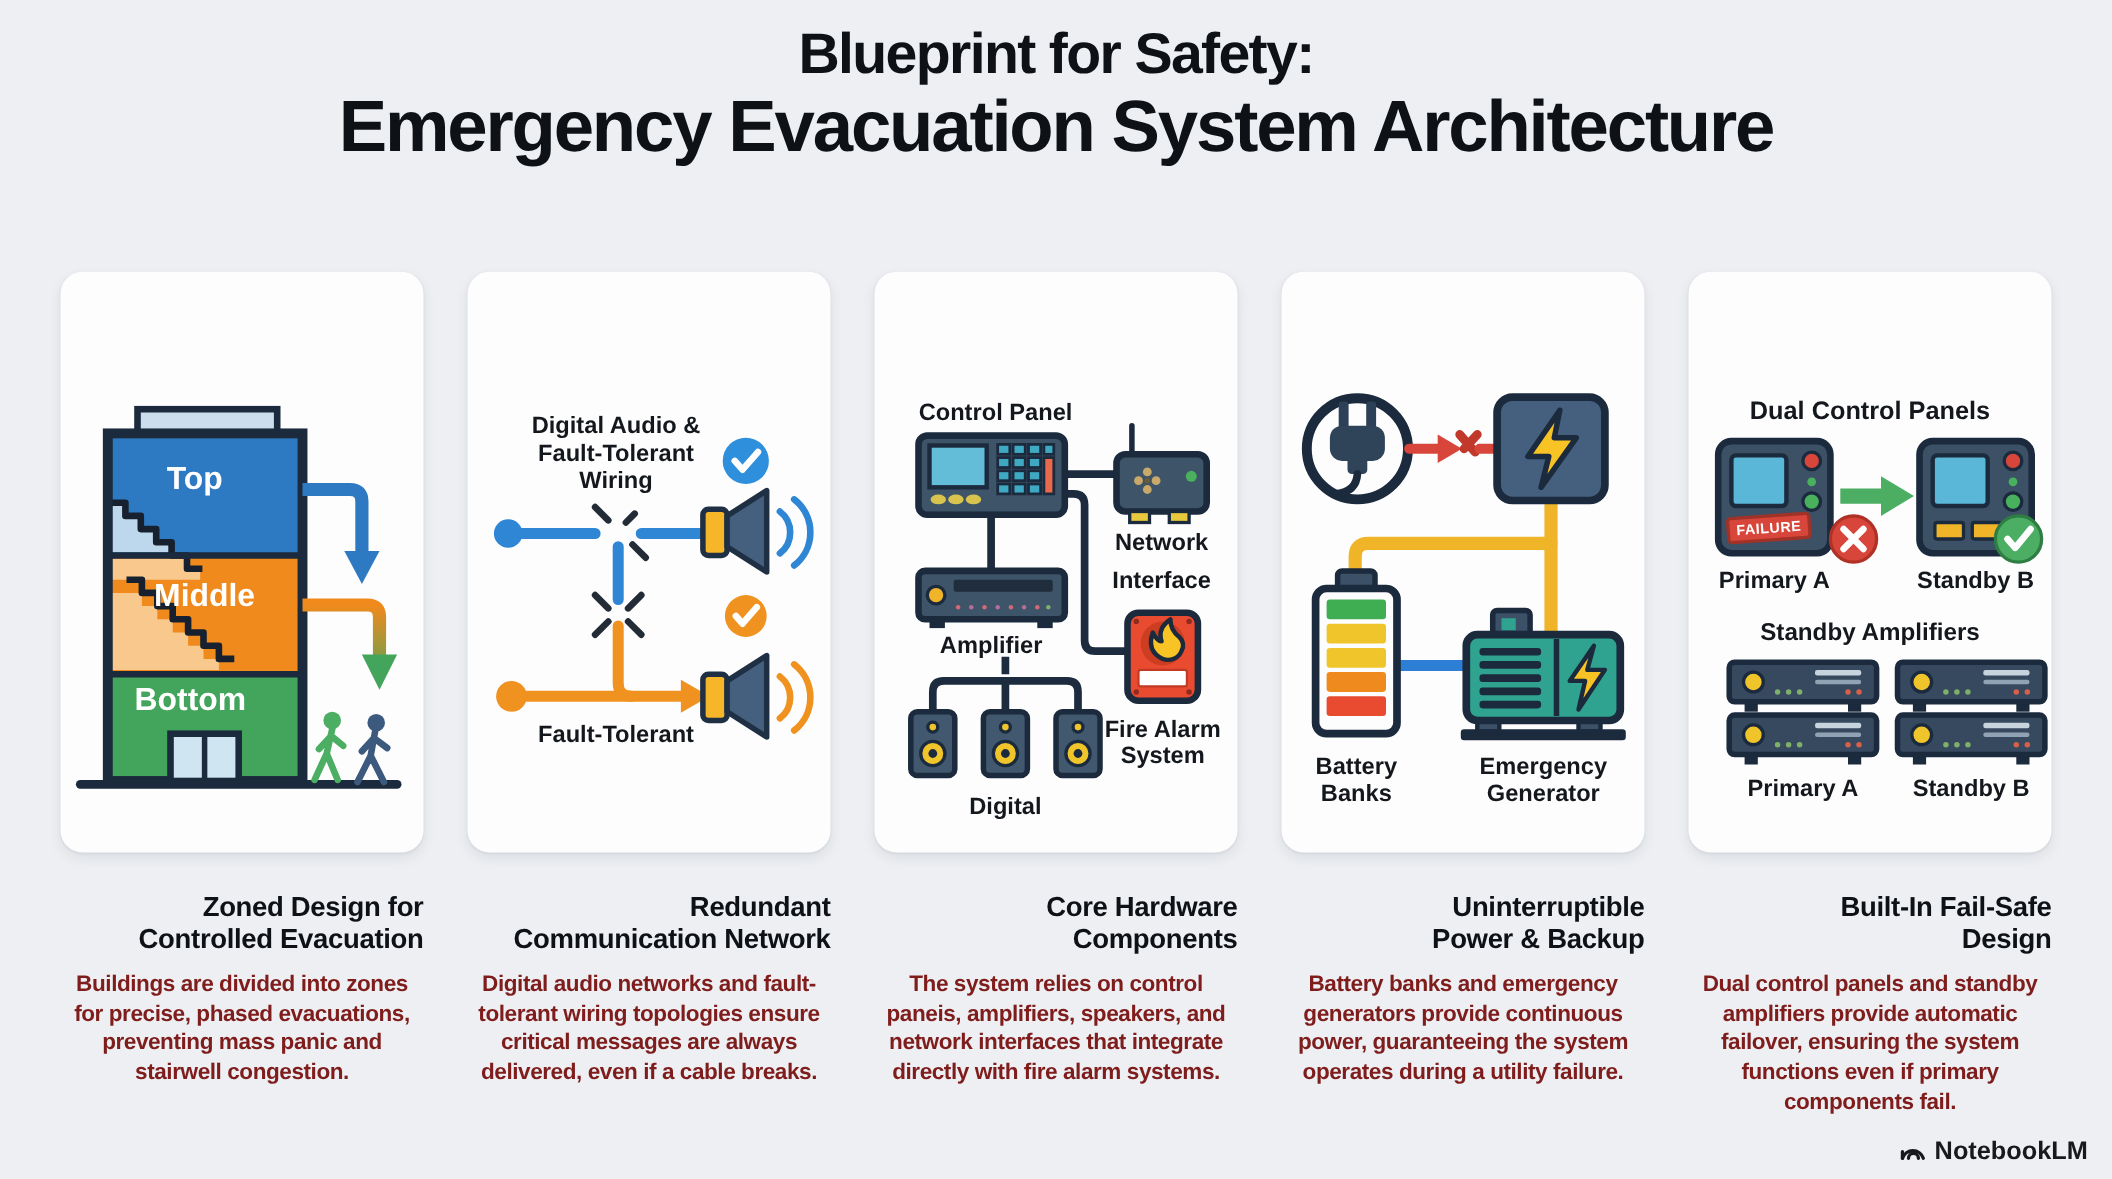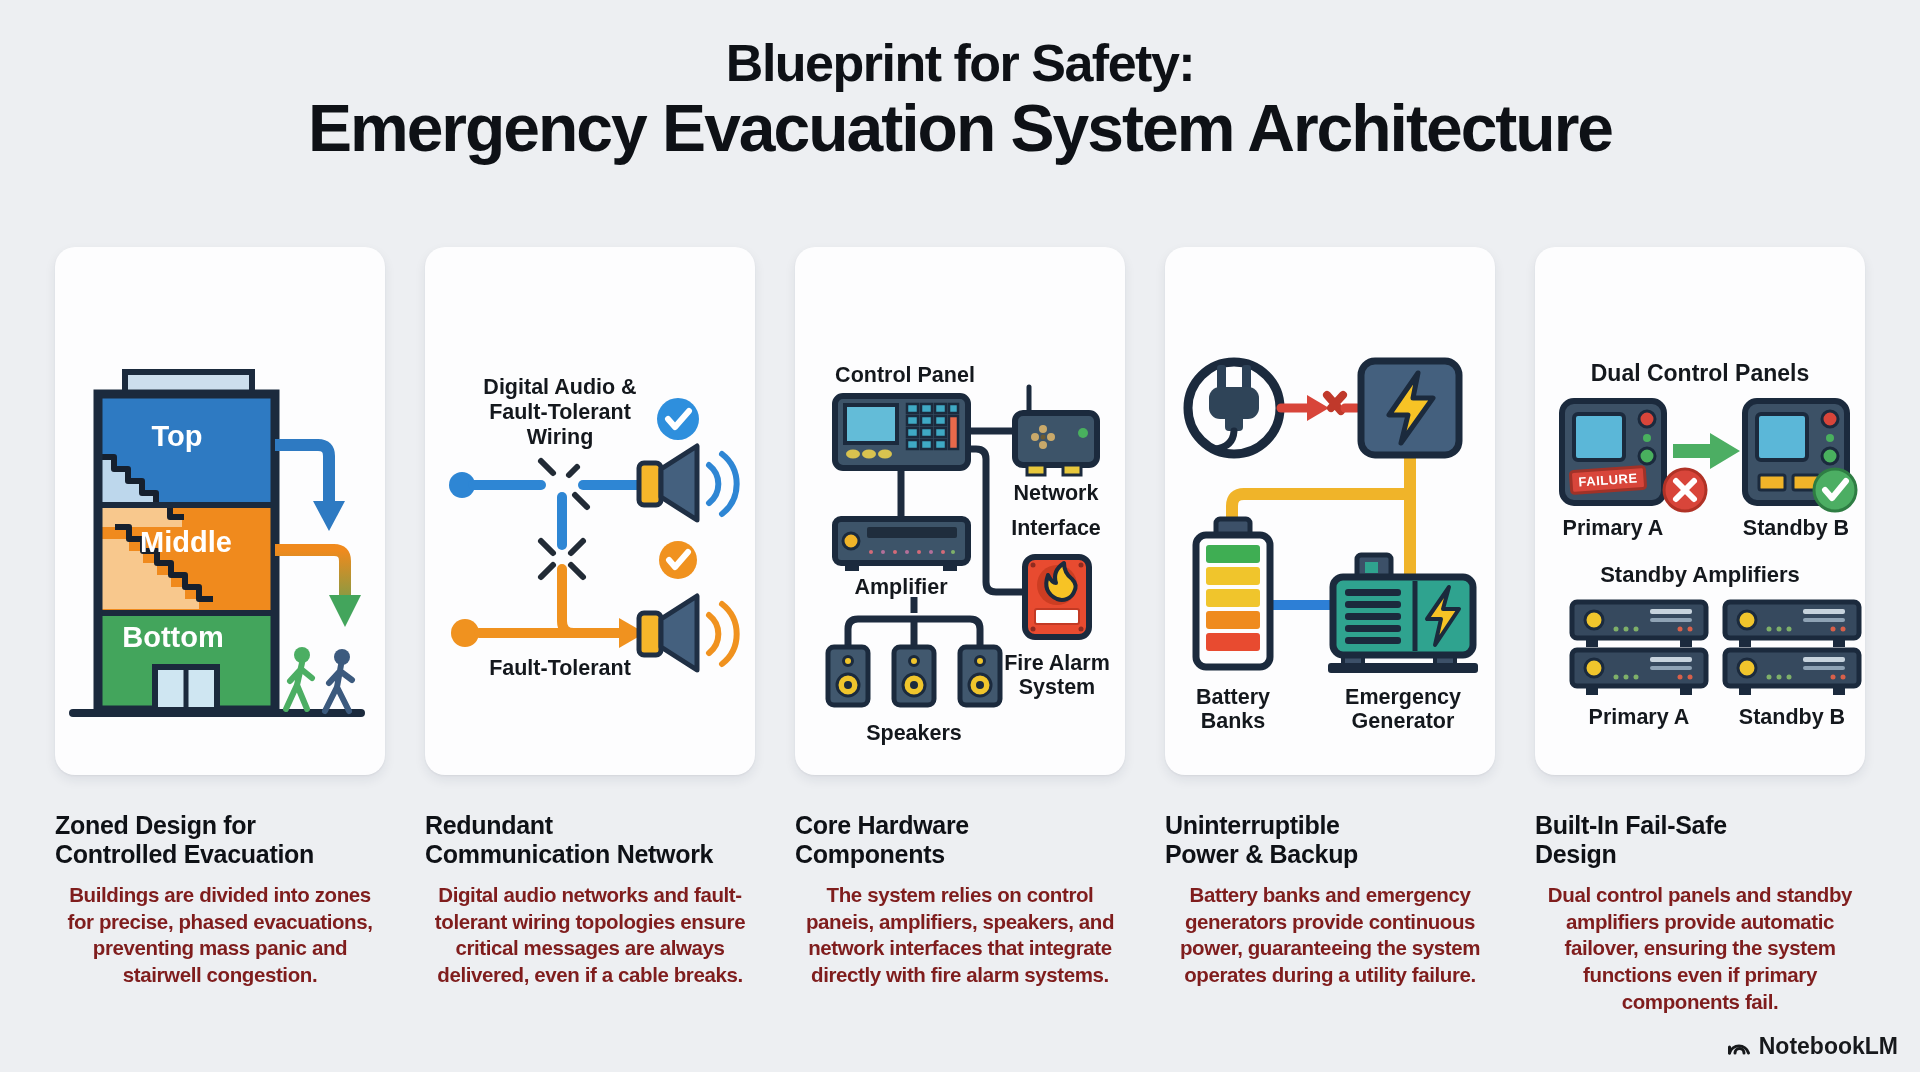--- a/index.html
+++ b/index.html
@@ -2,36 +2,36 @@
 <html><head>
 <meta charset="utf-8">
 <style>
   html,body{margin:0;padding:0;}
   body{
     width:1920px;height:1072px;overflow:hidden;position:relative;
     background:#edeff2;
     font-family:"Liberation Sans", sans-serif;
     color:#0e1116;
   }
-  .title-wrap{position:absolute;top:36px;left:0;width:1920px;text-align:center;line-height:1.04;}
+  .title-wrap{position:absolute;top:22px;left:0;width:1920px;text-align:center;line-height:1.04;}
   .title-l1{font-size:52px;font-weight:bold;letter-spacing:-1.5px;}
   .title-l2{font-size:66px;font-weight:bold;letter-spacing:-2px;margin-top:4px;text-align:center;}
   .columns{position:absolute;left:55px;top:247px;display:flex;gap:40px;}
   .col{width:330px;}
   .card{
     position:relative;width:330px;height:528px;background:#fdfdfe;border-radius:20px;
     box-shadow:0 1px 2px rgba(30,40,60,.06),0 5px 12px rgba(30,40,60,.08);
   }
   .card svg{position:absolute;left:0;top:0;}
   .lbl{position:absolute;transform:translate(-50%,-50%);text-align:center;font-weight:bold;white-space:nowrap;}
   .zone-lbl{color:#fff;font-size:29px;}
   .dev-lbl{color:#14181d;font-size:21.5px;line-height:1.12;}
   .net-lbl{color:#14181d;font-size:21.5px;line-height:1.12;}
   .failure-lbl{color:#fff;font-size:13px;letter-spacing:.5px;transform:translate(-50%,-50%) rotate(-4deg);}
-  .cap-title{margin:36px 0 0 0;text-align:left;font-size:25px;font-weight:bold;line-height:1.16;letter-spacing:-.3px;}
+  .cap-title{margin:36px 0 0 0;text-align:right;font-size:25px;font-weight:bold;line-height:1.16;letter-spacing:-.3px;}
   .cap-body{margin:13px auto 0 auto;width:312px;text-align:center;font-size:20.5px;font-weight:bold;line-height:1.3;letter-spacing:-.4px;color:#7f1d1d;}
   .watermark{position:absolute;right:22px;bottom:12px;display:flex;align-items:center;gap:7px;font-size:23px;font-weight:bold;color:#17191c;}
 </style>
 </head>
 <body>
 
 <header class="title-wrap">
   <div class="title-l1">Blueprint for Safety:</div>
   <div class="title-l2">Emergency Evacuation System Architecture</div>
 </header>
@@ -272,21 +272,21 @@
           <circle cx="185" cy="438" r="11" fill="#f0c52c" stroke="#1b2a3d" stroke-width="3"></circle>
             <circle cx="185" cy="438" r="4" fill="#1b2a3d"></circle>
         </g>
       </svg>
       <div class="lbl dev-lbl" style="left:110px;top:128px;">Control Panel</div>
       <div class="lbl net-lbl" style="left:261px;top:246px;">Network</div>
       <div class="lbl net-lbl" style="left:261px;top:270px;margin-top:11px;">Interface</div>
       <div class="lbl dev-lbl" style="left:106px;top:340px;">Amplifier</div>
       <div class="lbl dev-lbl" style="left:262px;top:416px;">Fire Alarm</div>
       <div class="lbl dev-lbl" style="left:262px;top:440px;">System</div>
-      <div class="lbl dev-lbl" style="left:119px;top:486px;">Speakers</div>
+      <div class="lbl dev-lbl" style="left:119px;top:486px;">Digital</div>
     </div>
     <h3 class="cap-title">
       <span>Core Hardware</span><br>
       <span>Components</span>
     </h3>
     <p class="cap-body">The system relies on control paneis, amplifiers, speakers, and network interfaces that integrate directly with fire alarm systems.</p>
   </section>
 
   <section class="col">
     <div class="card">

